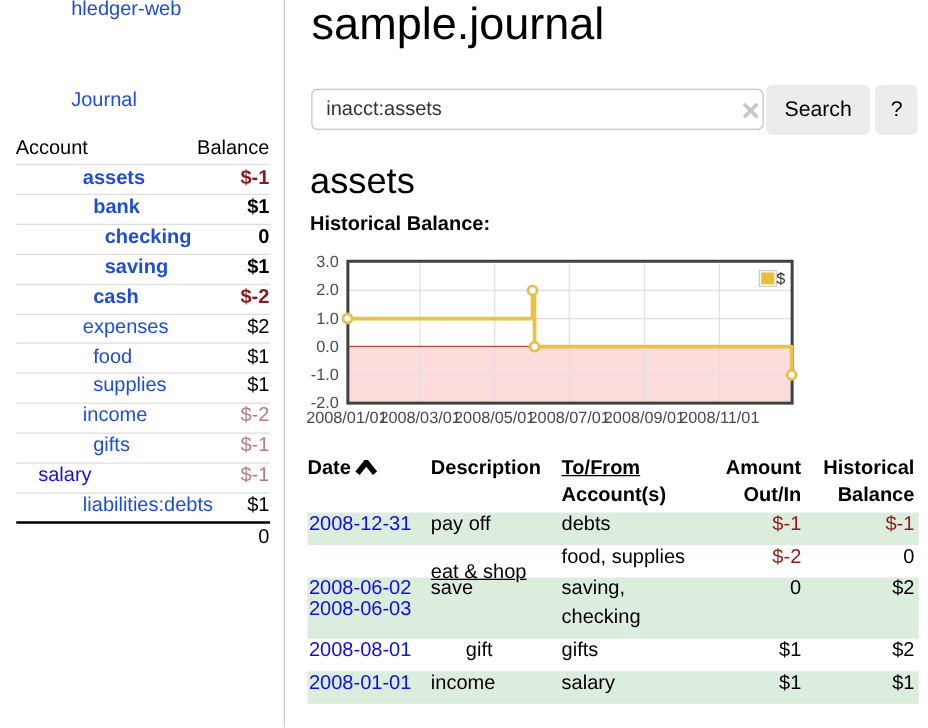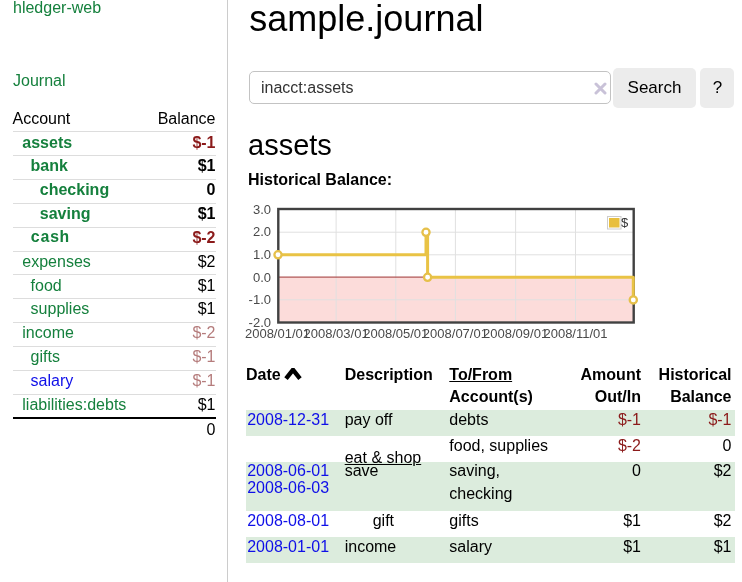--- a/index.html
+++ b/index.html
@@ -1,21 +1,21 @@
 <!DOCTYPE html>
 <html><head>
 <meta charset="utf-8">
 <style>
 * { margin:0; padding:0; box-sizing:border-box; }
 html,body { width:742px; height:582px; background:#fff; font-family:"Liberation Sans",sans-serif; position:relative; overflow:hidden; }
 a { text-decoration:none; }
 .abs { position:absolute; }
 .t16 { font-size:16px; line-height:16px; white-space:nowrap; }
 
-.purple { color:#15803d; }
+.purple { color:#1d4ed8;margin-left:44px; }
 .blue { color:#0f0fe8; }
 .bneg { color:#8b1a1a; }
 .fneg { color:#b57c7c; }
 .b { font-weight:bold; }
 .r { text-align:right; }
 #sidebar-sep { position:absolute; left:227px; top:0; width:1px; height:582px; background:#ccc; }
 .hline { position:absolute; height:1px; background:#ddd; }
 </style>
 </head>
 <body>
@@ -32,21 +32,21 @@
     <div class="hline" style="left:13px; top:155.1px; width:202.5px;"></div>
     <a class="abs t16 b purple" style="left:30.6px; top:158.3px;">bank</a>
     <div class="abs t16 r b " style="left:115px; width:100.5px; top:158.3px;">$1</div>
     <div class="hline" style="left:13px; top:178.9px; width:202.5px;"></div>
     <a class="abs t16 b purple" style="left:39.8px; top:182.2px;">checking</a>
     <div class="abs t16 r b " style="left:115px; width:100.5px; top:182.2px;">0</div>
     <div class="hline" style="left:13px; top:202.8px; width:202.5px;"></div>
     <a class="abs t16 b purple" style="left:39.8px; top:206.1px;">saving</a>
     <div class="abs t16 r b " style="left:115px; width:100.5px; top:206.1px;">$1</div>
     <div class="hline" style="left:13px; top:226.7px; width:202.5px;"></div>
-    <a class="abs t16 b purple" style="left:30.6px; top:229.9px;font-family:Liberation Mono, monospace;">cash</a>
+    <a class="abs t16 b purple" style="left:30.6px; top:229.9px;">cash</a>
     <div class="abs t16 r b bneg" style="left:115px; width:100.5px; top:229.9px;">$-2</div>
     <div class="hline" style="left:13px; top:250.5px; width:202.5px;"></div>
     <a class="abs t16 purple" style="left:22.3px; top:253.8px;">expenses</a>
     <div class="abs t16 r " style="left:115px; width:100.5px; top:253.8px;">$2</div>
     <div class="hline" style="left:13px; top:274.4px; width:202.5px;"></div>
     <a class="abs t16 purple" style="left:30.6px; top:277.6px;">food</a>
     <div class="abs t16 r " style="left:115px; width:100.5px; top:277.6px;">$1</div>
     <div class="hline" style="left:13px; top:298.2px; width:202.5px;"></div>
     <a class="abs t16 purple" style="left:30.6px; top:301.4px;">supplies</a>
     <div class="abs t16 r " style="left:115px; width:100.5px; top:301.4px;">$1</div>
@@ -148,21 +148,21 @@
     <div class="abs t16 blue" style="left:247.2px; top:412.0px;">2008-12-31</div>
     <div class="abs t16 " style="left:344.7px; top:412.0px;">pay off</div>
     <div class="abs t16 " style="left:449.3px; top:412.0px;">debts</div>
     <div class="abs t16 r bneg" style="left:521px; width:120px; top:412.0px;">$-1</div>
     <div class="abs t16 r bneg" style="left:611.5px; width:120px; top:412.0px;">$-1</div>
     <div class="abs t16 blue" style="left:247.2px; top:437.7px;margin-top:42px;">2008-06-03</div>
     <div class="abs t16 " style="left:344.7px; top:450px;text-decoration:underline;">eat &amp; shop</div>
     <div class="abs t16 " style="left:449.3px; top:437.7px;">food, supplies</div>
     <div class="abs t16 r bneg" style="left:521px; width:120px; top:437.7px;">$-2</div>
     <div class="abs t16 r " style="left:611.5px; width:120px; top:437.7px;">0</div>
-    <div class="abs t16 blue" style="left:247.2px; top:463.2px;">2008-06-01</div>
+    <div class="abs t16 blue" style="left:247.2px; top:463.2px;">2008-06-02</div>
     <div class="abs t16 " style="left:344.7px; top:463.2px;">save</div>
     <div class="abs t16 " style="left:449.3px; top:463.2px;">saving,</div>
     <div class="abs t16 r " style="left:521px; width:120px; top:463.2px;">0</div>
     <div class="abs t16 r " style="left:611.5px; width:120px; top:463.2px;">$2</div>
     <div class="abs t16 " style="left:449.3px; top:485.5px;">checking</div>
     <div class="abs t16 blue" style="left:247.2px; top:512.6px;">2008-08-01</div>
     <div class="abs t16 " style="left:344.7px; top:512.6px;margin-left:28px;">gift</div>
     <div class="abs t16 " style="left:449.3px; top:512.6px;">gifts</div>
     <div class="abs t16 r " style="left:521px; width:120px; top:512.6px;">$1</div>
     <div class="abs t16 r " style="left:611.5px; width:120px; top:512.6px;">$2</div>

